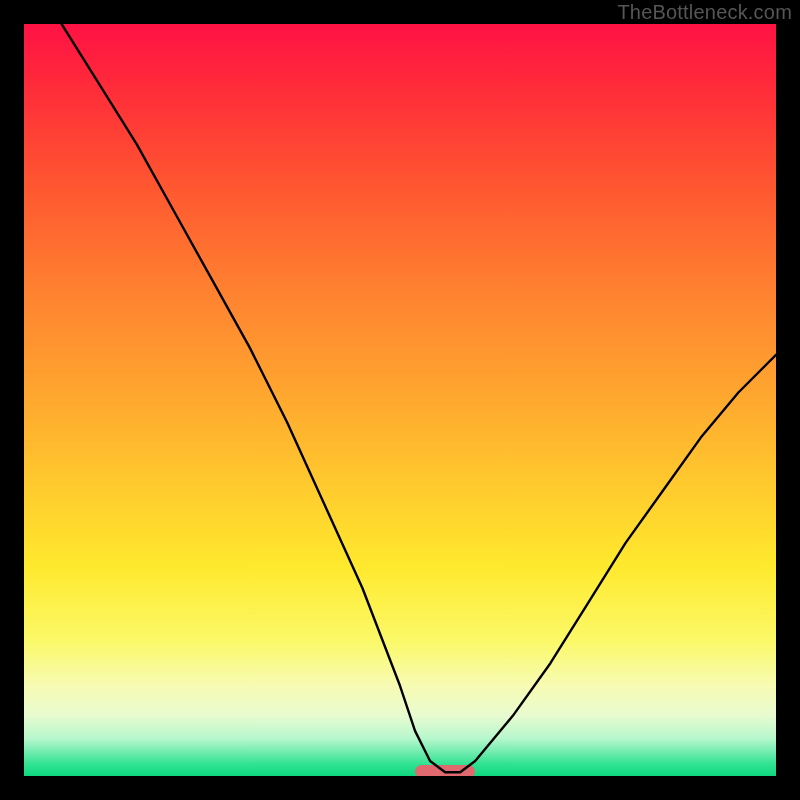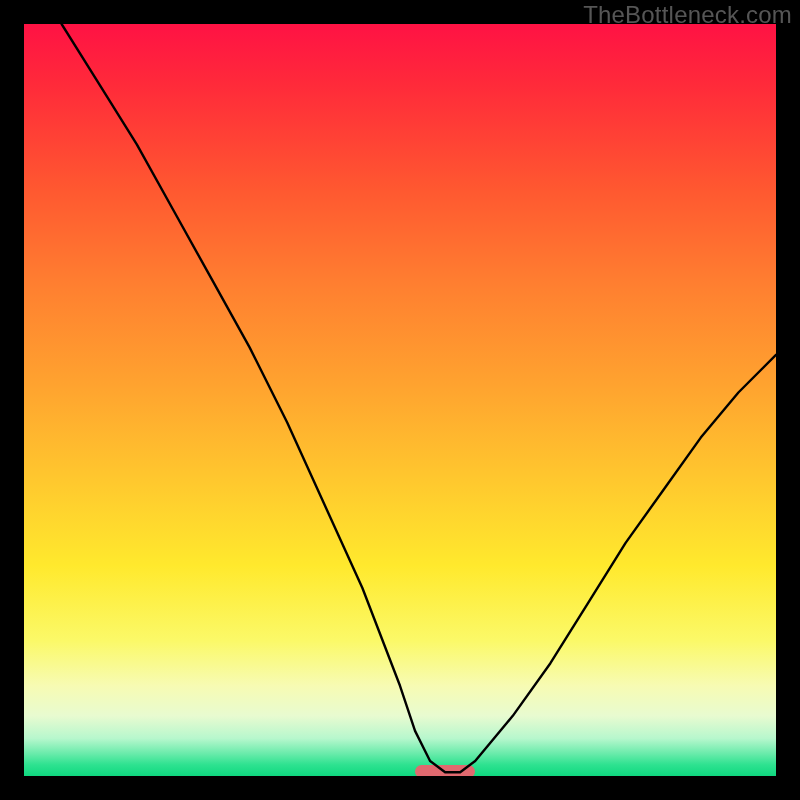--- a/index.html
+++ b/index.html
@@ -55,21 +55,21 @@
   }
   svg.curve {
     position: absolute;
     inset: 0;
   }
   .watermark {
     position: absolute;
     top: 1px;
     right: 8px;
     font-family: Arial, Helvetica, sans-serif;
-    font-size: 24px;
+    font-size: 20px;
     color: #565656;
     letter-spacing: 0.2px;
     user-select: none;
   }
 </style>
 </head>
 <body>
 
 <div class="frame">
 

